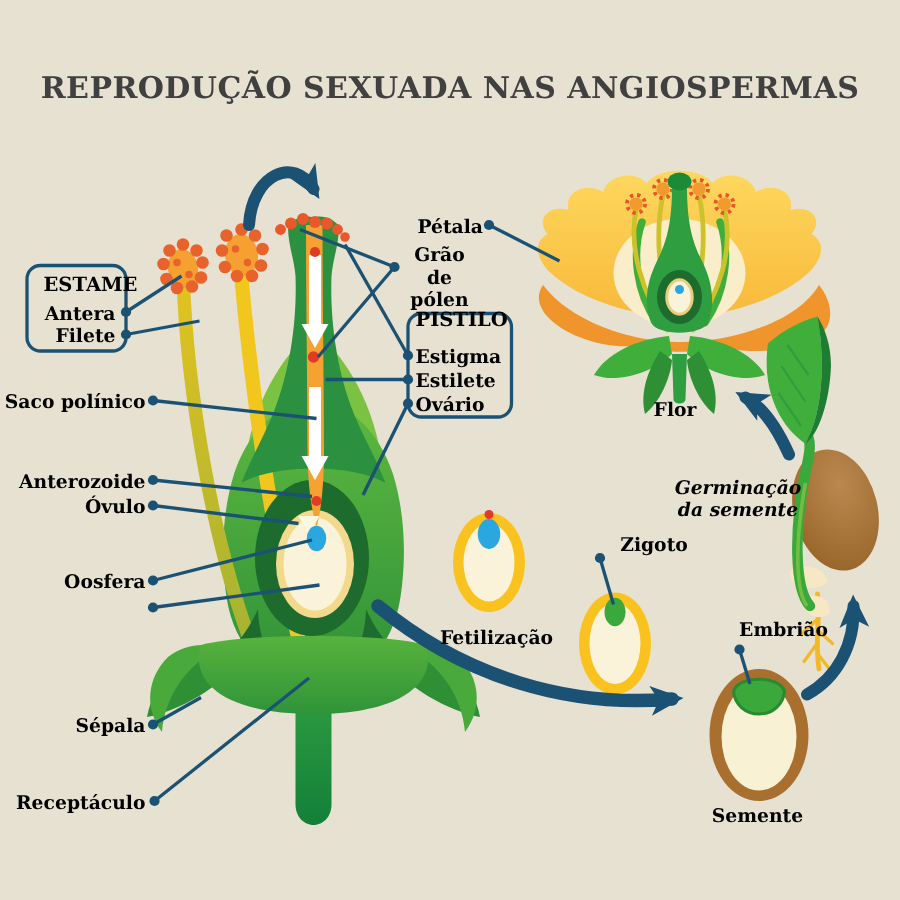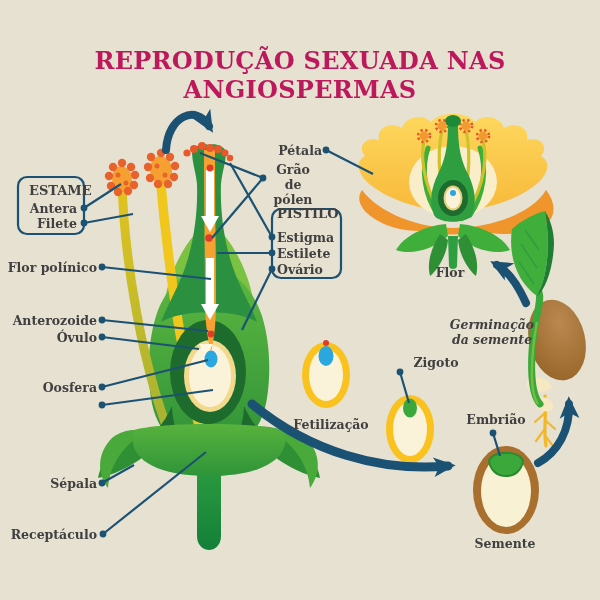--- a/index.html
+++ b/index.html
@@ -1,21 +1,21 @@
 <!DOCTYPE html>
 <html><head>
 <meta charset="utf-8">
 <style>
   html,body{margin:0;padding:0;background:#e7e1d1;}
   #canvas{position:relative;width:600px;height:600px;background:#e7e1d1;overflow:hidden;
           font-family:"DejaVu Serif", serif;}
   #art{position:absolute;left:0;top:0;}
   .title{position:absolute;left:0;top:46px;width:600px;text-align:center;
-         font-weight:bold;font-size:24px;letter-spacing:.3px;color:#be185d;}
-  .lbl{position:absolute;font-weight:bold;font-size:12.5px;color:#404040;
+         font-weight:bold;font-size:20px;letter-spacing:.3px;color:#404040;}
+  .lbl{position:absolute;font-weight:bold;font-size:12.5px;color:#000000;
        white-space:nowrap;line-height:15px;}
   .ctr{text-align:center;white-space:normal;}
   .rt{text-align:right;}
   .bold-head{font-size:13px;}
 </style>
 </head>
 <body>
 
 <div id="canvas">
 
@@ -288,35 +288,35 @@
   <rect x="18" y="177" width="66" height="57" rx="9" fill="none" stroke="#1b5274" stroke-width="2.2"></rect>
   <rect x="272" y="209" width="69" height="69" rx="9" fill="none" stroke="#1b5274" stroke-width="2.2"></rect>
 </svg>
 
 <div class="title">REPRODUÇÃO SEXUADA NAS ANGIOSPERMAS</div>
 
 <div class="lbl bold-head" style="left:29px;top:183px;">ESTAME</div>
 <div class="lbl rt" style="right:523px;top:201px;">Antera</div>
 <div class="lbl rt" style="right:523px;top:216px;">Filete</div>
 
-<div class="lbl rt" style="right:503px;top:260px;">Flor polínico</div>
+<div class="lbl rt" style="right:503px;top:260px;">Saco polínico</div>
 <div class="lbl rt" style="right:503px;top:313px;">Anterozoide</div>
 <div class="lbl rt" style="right:503px;top:330px;">Óvulo</div>
 <div class="lbl rt" style="right:503px;top:380px;">Oosfera</div>
 <div class="lbl rt" style="right:503px;top:476px;">Sépala</div>
 <div class="lbl rt" style="right:503px;top:527px;">Receptáculo</div>
 
 <div class="lbl rt" style="right:278px;top:143px;">Pétala</div>
 <div class="lbl ctr" style="left:266px;top:162px;width:54px;">Grão de pólen</div>
 
 <div class="lbl bold-head" style="left:277px;top:206px;">PISTILO</div>
 <div class="lbl" style="left:277px;top:230px;">Estigma</div>
 <div class="lbl" style="left:277px;top:246px;">Estilete</div>
 <div class="lbl" style="left:277px;top:262px;">Ovário</div>
 
 <div class="lbl ctr" style="left:430px;top:265px;width:40px;">Flor</div>
 <div class="lbl ctr" style="left:442px;top:317px;width:100px;font-style:italic;">Germinação da semente</div>
 <div class="lbl ctr" style="left:370px;top:355px;width:60px;margin-left:36px;">Zigoto</div>
 <div class="lbl ctr" style="left:286px;top:417px;width:90px;">Fetilização</div>
-<div class="lbl ctr" style="left:456px;top:412px;width:80px;">Embrião</div>
+<div class="lbl ctr" style="left:472px;top:412px;width:80px;text-align:right;">Embrião</div>
 <div class="lbl ctr" style="left:465px;top:536px;width:80px;">Semente</div>
 
 </div>
 
 </body></html>

